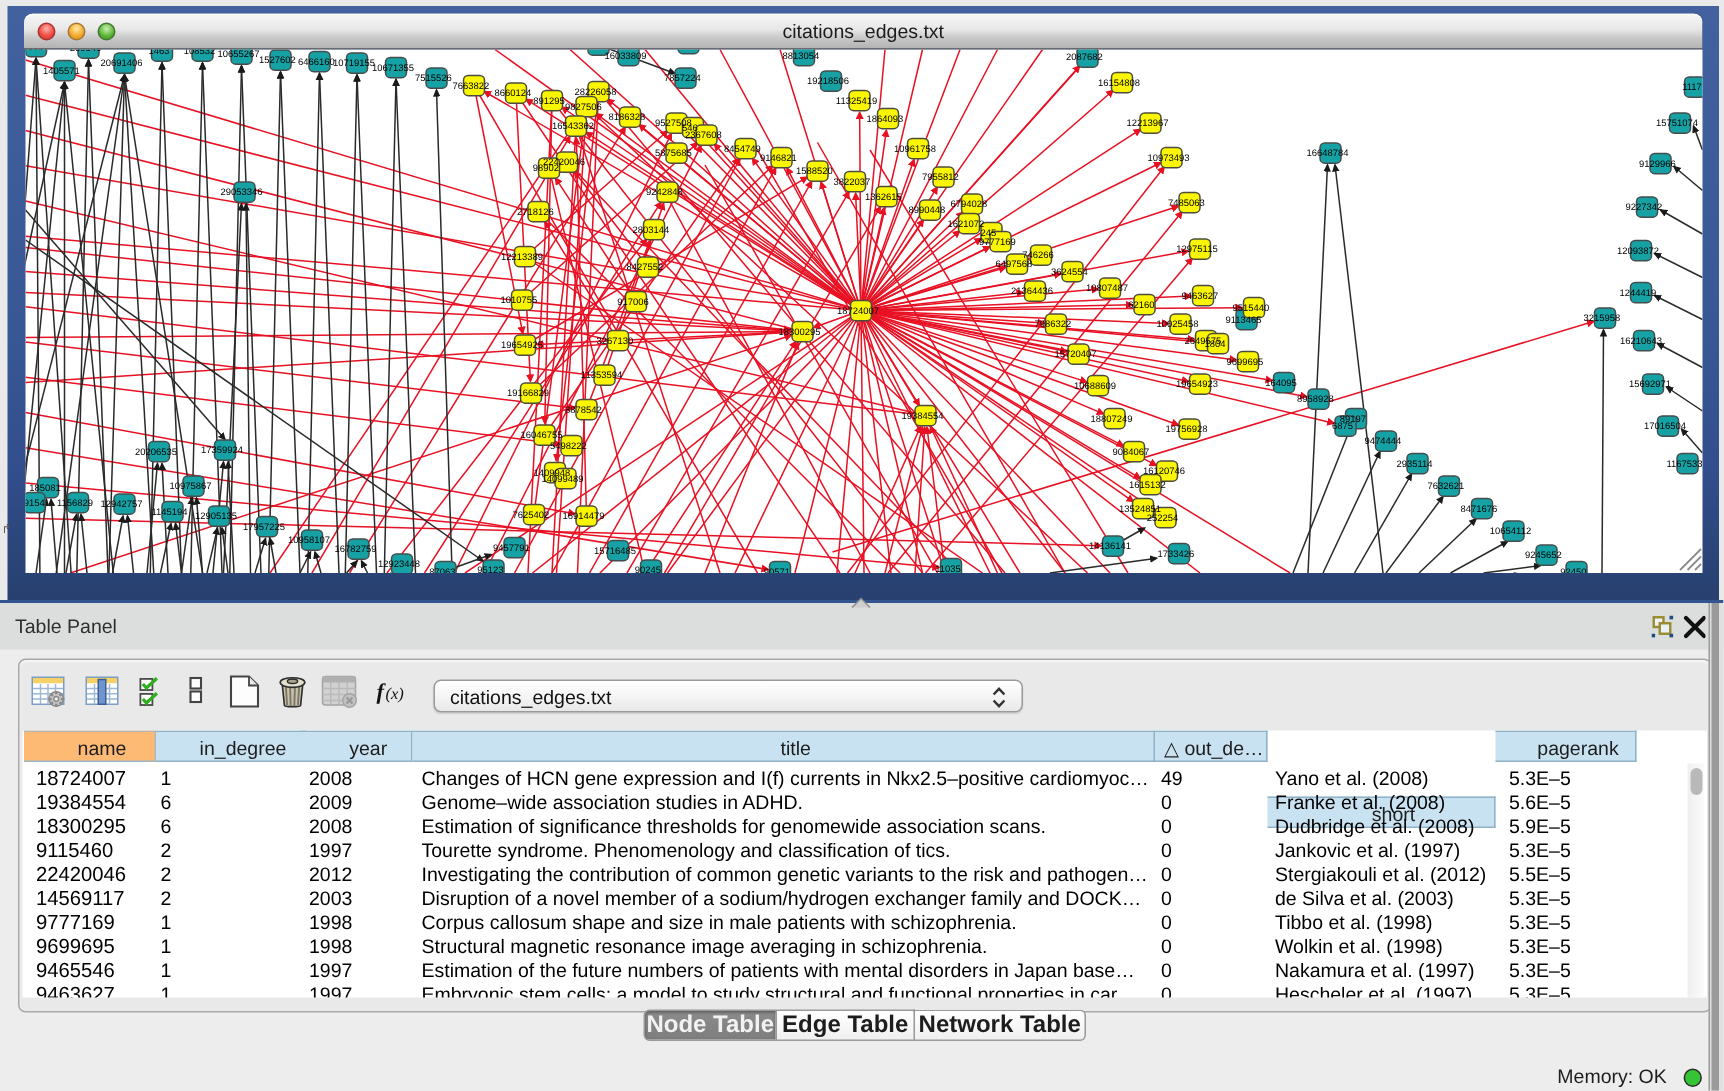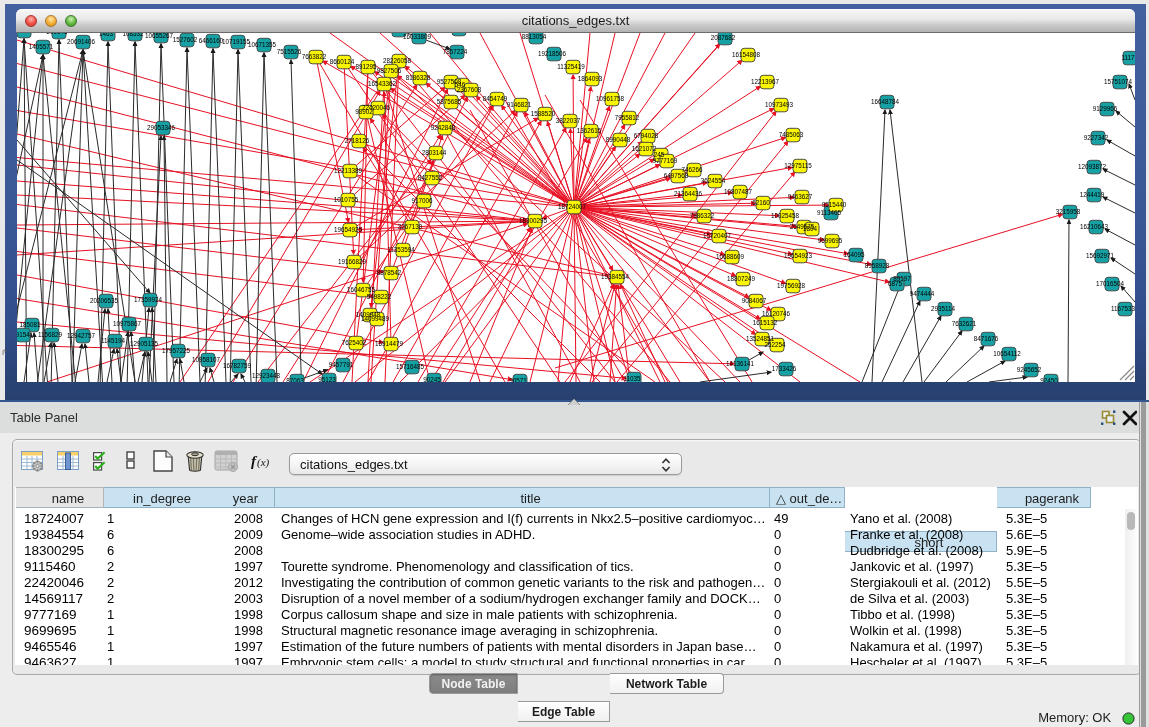--- a/index.html
+++ b/index.html
@@ -29,30 +29,30 @@
 #combo .txt { position:absolute; left:10px; top:3px; font-size:13px; color:#111; }
 
 #tbl { position:absolute; left:2px; top:47px; width:1123px; height:178px; background:#ffffff; overflow:hidden; }
 .th { position:absolute; top:0; height:21px; background:#c9e2f1; border-right:1px solid #8fb2c6; border-top:1px solid #8fb2c6; border-bottom:1px solid #8fb2c6;
   font-size:13px; color:#1d1d1d; text-align:center; text-indent:17px; line-height:21px; }
 .trow { position:absolute; left:0; width:1123px; height:16px; font-size:13px; color:#000; }
 .c-name { font-size:13.5px; }
 .trow span { position:absolute; top:0; white-space:nowrap; overflow:hidden; }
 .c-name { left:9px; width:86px; }
 .c-deg  { left:92px; width:40px; }
-.c-year { left:191px; width:60px;margin-left:28px; }
+.c-year { left:191px; width:60px; }
 .c-title{ left:266px; width:489px; text-overflow:ellipsis; }
 .c-od   { left:759px; width:60px; }
 .c-short{ left:835px; width:156px; }
 .c-pr   { left:991px; width:90px; }
 
 .tabbar { position:absolute; top:271px; left:429px; height:21px; display:flex; }
-.tab { height:21px; font-size:12px; line-height:20px; text-align:center; background:linear-gradient(180deg,#ffffff,#f0f0f0);
+.tab { height:21px; font-size:16px; line-height:20px; text-align:center; background:linear-gradient(180deg,#ffffff,#f0f0f0);
   border:1px solid #9a9a9a; border-left:none; color:#1d1d1d; font-weight:bold; }
-.tab.w1 { width:89px; } .tab.w2 { width:92px;margin-top:28px; } .tab.w3 { width:114px; }
+.tab.w1 { width:89px; } .tab.w2 { width:92px; } .tab.w3 { width:114px; }
 .tab.first { border-radius:4px 0 0 4px; border-left:1px solid #9a9a9a; }
 .tab.last { border-radius:0 4px 4px 0; }
 .tab.sel { background:linear-gradient(180deg,#8c8c8c,#7d7d7d); color:#f2f2f2; box-shadow:inset 0 1px 2px rgba(0,0,0,.35); }
 #status { position:absolute; top:308px; right:14px; font-size:13px; color:#1d1d1d; }
 
 #rstrip { position:absolute; right:0; top:0px; width:10px; height:327px; background:#e0e0e0; border-left:1px solid #9c9c9c; }
 #rstrip .in { position:absolute; left:1px; top:0; width:5px; height:327px; background:#9a9a9a; }
 </style></head>
 <body>
 <div id="stage">
@@ -681,21 +681,21 @@
     </g>
   </svg>
   <div id="combo">
           <span class="txt">citations_edges.txt</span>
     <svg width="10" height="14" viewBox="0 0 10 14" style="position:absolute;right:10px;top:4px">
       <path d="M1.4 5 L5 1.2 L8.6 5" fill="none" stroke="#333" stroke-width="1.6"></path>
       <path d="M1.4 9 L5 12.8 L8.6 9" fill="none" stroke="#333" stroke-width="1.6"></path>
     </svg>
   </div>
   <div id="tbl">
-    <div class="th" style="left:1px;width:88px;background:#e5e5e5;border-right:1px solid #b5b5b5;border-top:1px solid #b5b5b5;border-bottom:1px solid #9fb6c4;">name</div>
+    <div class="th" style="left:1px;width:88px;background:#fdba74;border-right:1px solid #b5b5b5;border-top:1px solid #b5b5b5;border-bottom:1px solid #9fb6c4;">name</div>
     <div class="th" style="left:89px;width:100px;">in_degree</div>
     <div class="th" style="left:185px;width:75px;">year</div>
     <div class="th" style="left:260px;width:495px;">title</div>
     <div class="th" style="left:755px;width:75px;text-align:left;text-indent:6px;">△ out_de…</div>
     <div class="th" style="left:830px;width:152px;margin-top:44px;">short</div>
     <div class="th" style="left:982px;width:94px;">pagerank</div>
     <div class="trow" style="top:24px">
 <span class="c-name">18724007</span>
             <span class="c-deg">1</span>
             <span class="c-year">2008</span>
@@ -710,20 +710,21 @@
             <span class="c-year">2009</span>
 <span class="c-title">Genome–wide association studies in ADHD.</span>
             <span class="c-od">0</span>
             <span class="c-short">Franke et al. (2008)</span>
             <span class="c-pr">5.6E–5</span>
 </div>
 <div class="trow" style="top:56px">
 <span class="c-name">18300295</span>
             <span class="c-deg">6</span>
             <span class="c-year">2008</span>
+<span class="c-title">Estimation of significance thresholds for genomewide association scans.</span>
             <span class="c-od">0</span>
             <span class="c-short">Dudbridge et al. (2008)</span>
             <span class="c-pr">5.9E–5</span>
 </div>
 <div class="trow" style="top:72px">
 <span class="c-name">9115460</span>
             <span class="c-deg">2</span>
             <span class="c-year">1997</span>
 <span class="c-title">Tourette syndrome. Phenomenology and classification of tics.</span>
             <span class="c-od">0</span>

